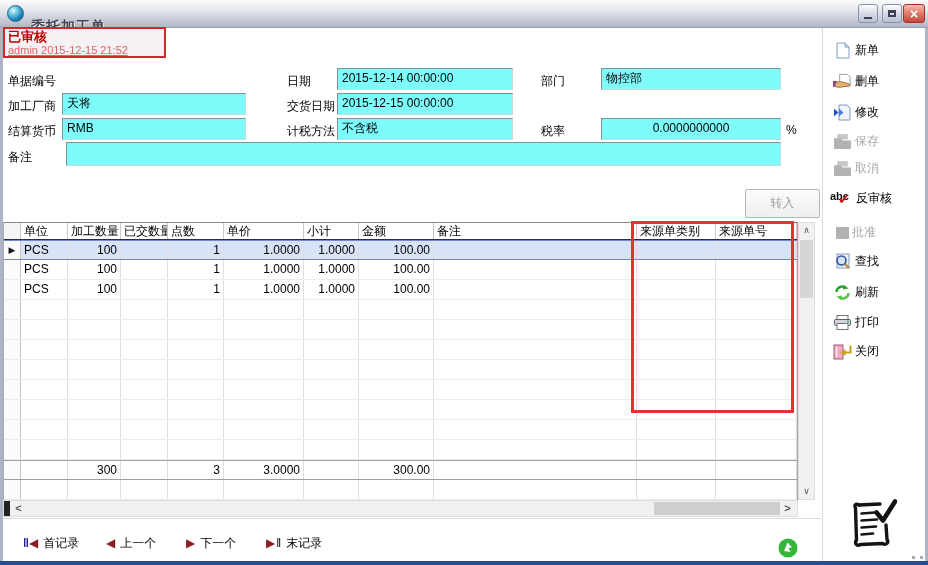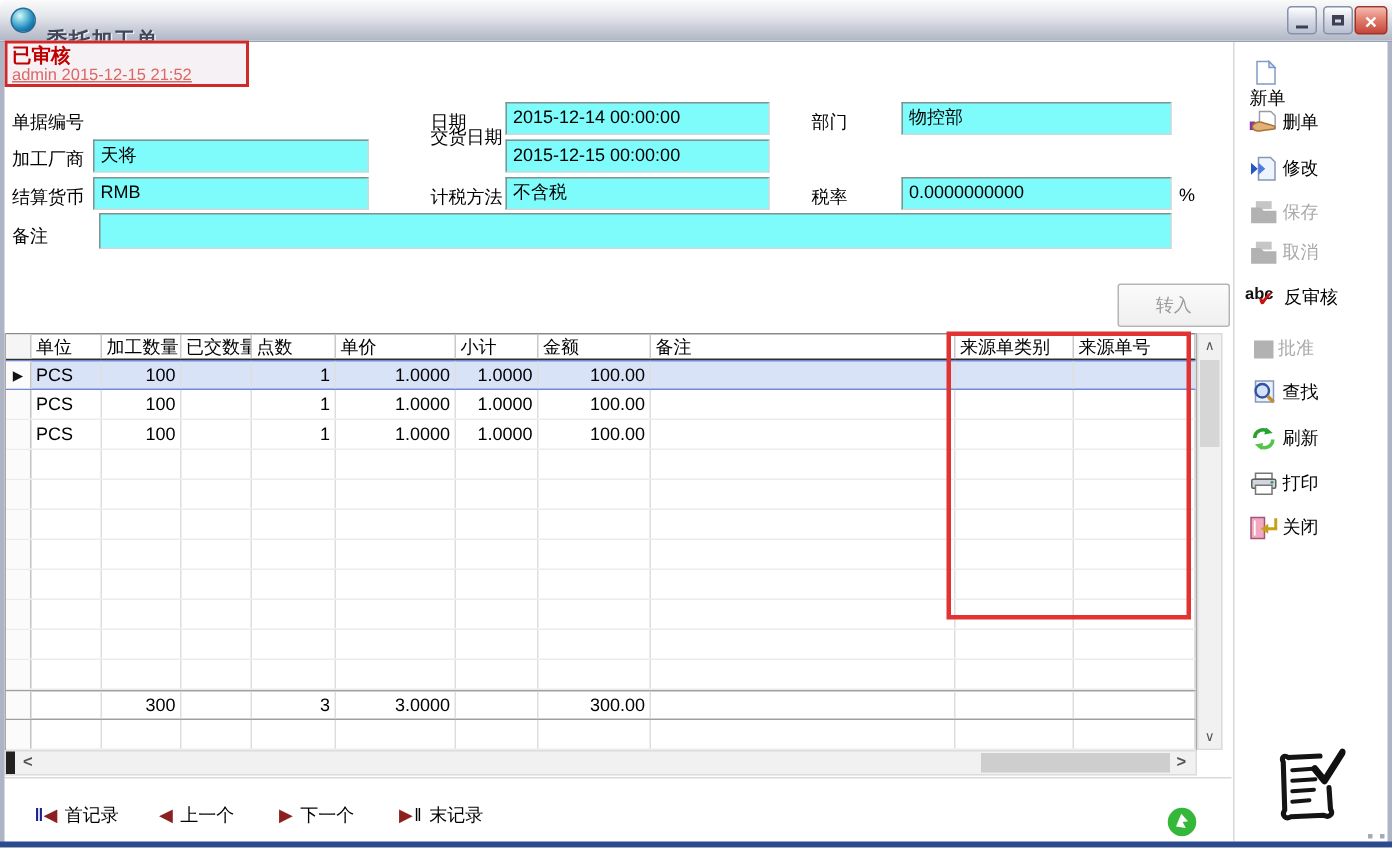--- a/index.html
+++ b/index.html
@@ -33,21 +33,21 @@
   .stamp{position:absolute;left:3px;top:27px;width:163px;height:31px;background:#f5f1f4;
     border:2px solid #cf2a2a;box-sizing:border-box;padding:0 3px;z-index:20;}
   .stamp .s1{font-size:13px;font-weight:bold;color:#c00000;line-height:15px;}
   .stamp .s2{font-size:11px;color:#d66;line-height:12px;white-space:nowrap;text-decoration:underline;}
 
   
   .lbl{position:absolute;font-size:12px;color:#000;white-space:nowrap;}
   .fld{position:absolute;background:#7efbfb;border:1px solid #7f9191;border-bottom-color:#c9dada;
     border-right-color:#c9dada;box-sizing:border-box;font-size:12px;line-height:19px;padding:0 4px;
     overflow:hidden;white-space:nowrap;height:22px;}
-  .fld.r{text-align:left;}
+  .fld.r{text-align:center;}
 
   
   .btn-transfer{position:absolute;left:745px;top:189px;width:75px;height:29px;
     background:linear-gradient(180deg,#fbfbfb,#efefef);border:1px solid #b5b5b5;border-radius:2px;
     box-sizing:border-box;font-size:12px;color:#9a9a9a;display:flex;align-items:center;justify-content:center;}
 
   
   .grid{position:absolute;left:3px;top:222px;width:795px;box-sizing:border-box;
     border-left:1px solid #a9a9a9;border-right:1px solid #a9a9a9;background:#fff;}
   .ghead{display:flex;height:18px;border-top:1px solid #8a8a8a;border-bottom:1px solid #2f2f2f;box-sizing:border-box;background:#fff;}
@@ -125,21 +125,21 @@
   </div>
 
   <span class="lbl" style="left:8px;top:73px;">单据编号</span>
   <span class="lbl" style="left:287px;top:73px;">日期</span>
   <div class="fld" style="left:337px;top:68px;width:176px;">2015-12-14 00:00:00</div>
   <span class="lbl" style="left:541px;top:73px;">部门</span>
   <div class="fld" style="left:601px;top:68px;width:180px;">物控部</div>
 
   <span class="lbl" style="left:8px;top:98px;">加工厂商</span>
   <div class="fld" style="left:62px;top:93px;width:184px;">天将</div>
-  <span class="lbl" style="left:287px;top:83px;">交货日期</span>
+  <span class="lbl" style="left:287px;top:98px;">交货日期</span>
   <div class="fld" style="left:337px;top:93px;width:176px;">2015-12-15 00:00:00</div>
 
   <span class="lbl" style="left:8px;top:123px;">结算货币</span>
   <div class="fld" style="left:62px;top:118px;width:184px;">RMB</div>
   <span class="lbl" style="left:287px;top:123px;">计税方法</span>
   <div class="fld" style="left:337px;top:118px;width:176px;">不含税</div>
   <span class="lbl" style="left:541px;top:123px;">税率</span>
   <div class="fld r" style="left:601px;top:118px;width:180px;">0.0000000000</div>
   <span class="lbl" style="left:786px;top:123px;">%</span>
 
@@ -376,21 +376,21 @@
     <path d="M6 13 L9.5 4.5 L14 9.5 L10.5 10 L12.5 14 Z" fill="#ffffff"></path>
   </svg>
   <svg class="scroll-ico" width="48" height="54" viewBox="0 0 48 54">
     <path d="M10 7 C7 5 5 7 6.5 10 L7.5 42 C5 46 8.5 48.5 11.5 46.5 L33.5 45.5 C37.5 47.5 40 44.5 38 41.5 L37 27" fill="none" stroke="#141414" stroke-width="3.4" stroke-linecap="round" stroke-linejoin="round"></path>
     <path d="M10 7 L31 6" stroke="#141414" stroke-width="3.4" stroke-linecap="round"></path>
     <path d="M12.5 15.5 L26 14.5 M12.5 22.5 L28 21.5 M12.5 29.5 L27 28.5 M12.5 36.5 L24 35.5" stroke="#141414" stroke-width="2.6" stroke-linecap="round"></path>
     <path d="M27.5 14.5 L34 22.5 L46 3.5" fill="none" stroke="#101010" stroke-width="4.6" stroke-linecap="round" stroke-linejoin="round"></path>
   </svg>
   <span class="grip"></span>
 
-  <div class="side-btn" style="top:40px;flex-direction:column;">
+  <div class="side-btn" style="top:40px;">
     <svg class="ic" width="19" height="17" viewBox="0 0 19 17">
         <path d="M4 1 h8 l4 4 v11 h-12 z" fill="#fff" stroke="#7f9cc6"></path>
         <path d="M12 1 l4 4 h-4 z" fill="#dce7f6" stroke="#7f9cc6"></path>
       </svg>
     <span>新单</span>
   </div>
   <div class="side-btn" style="top:71px;">
     <svg class="ic" width="20" height="17" viewBox="0 0 20 17">
         <path d="M7 1 h8 l3 3 v9 h-11 z" fill="#fff" stroke="#99a"></path>
         <rect x="0" y="8" width="4" height="6" fill="#8a35a8"></rect>

